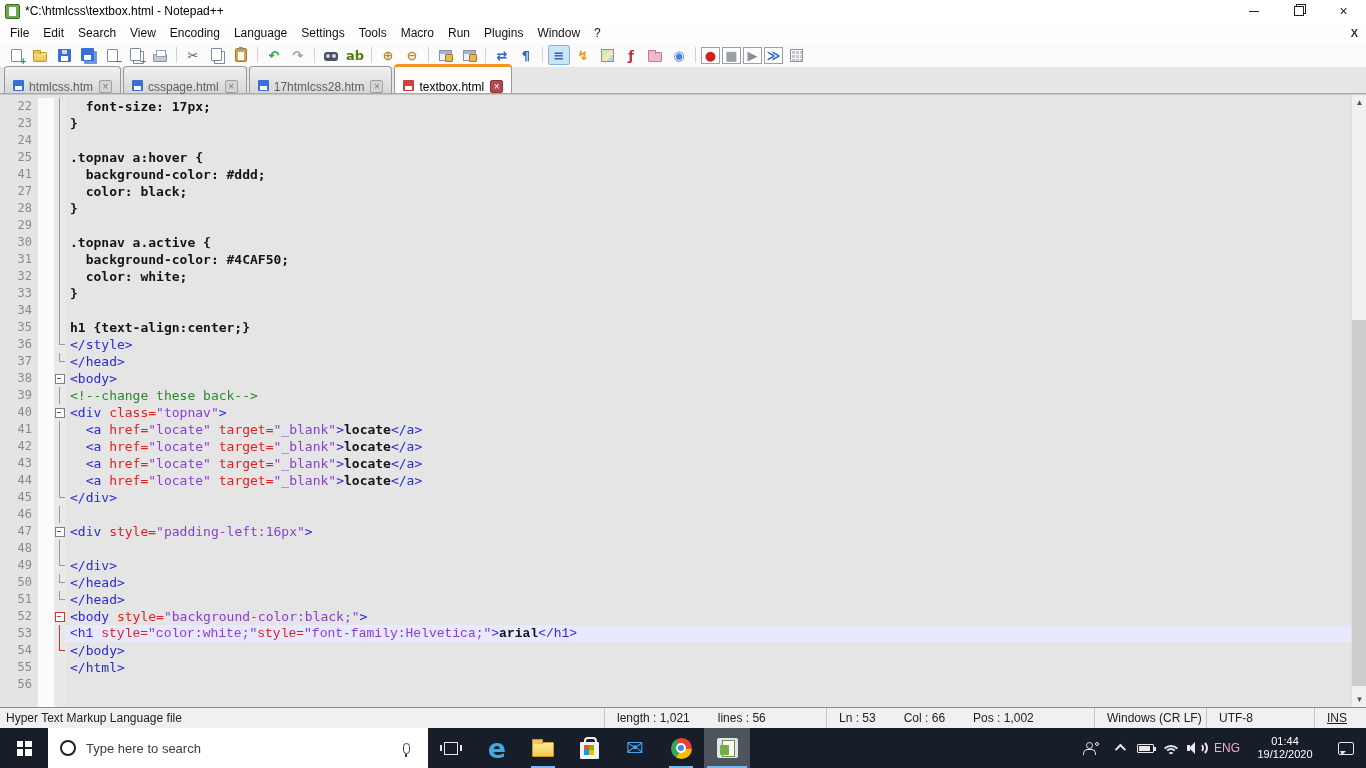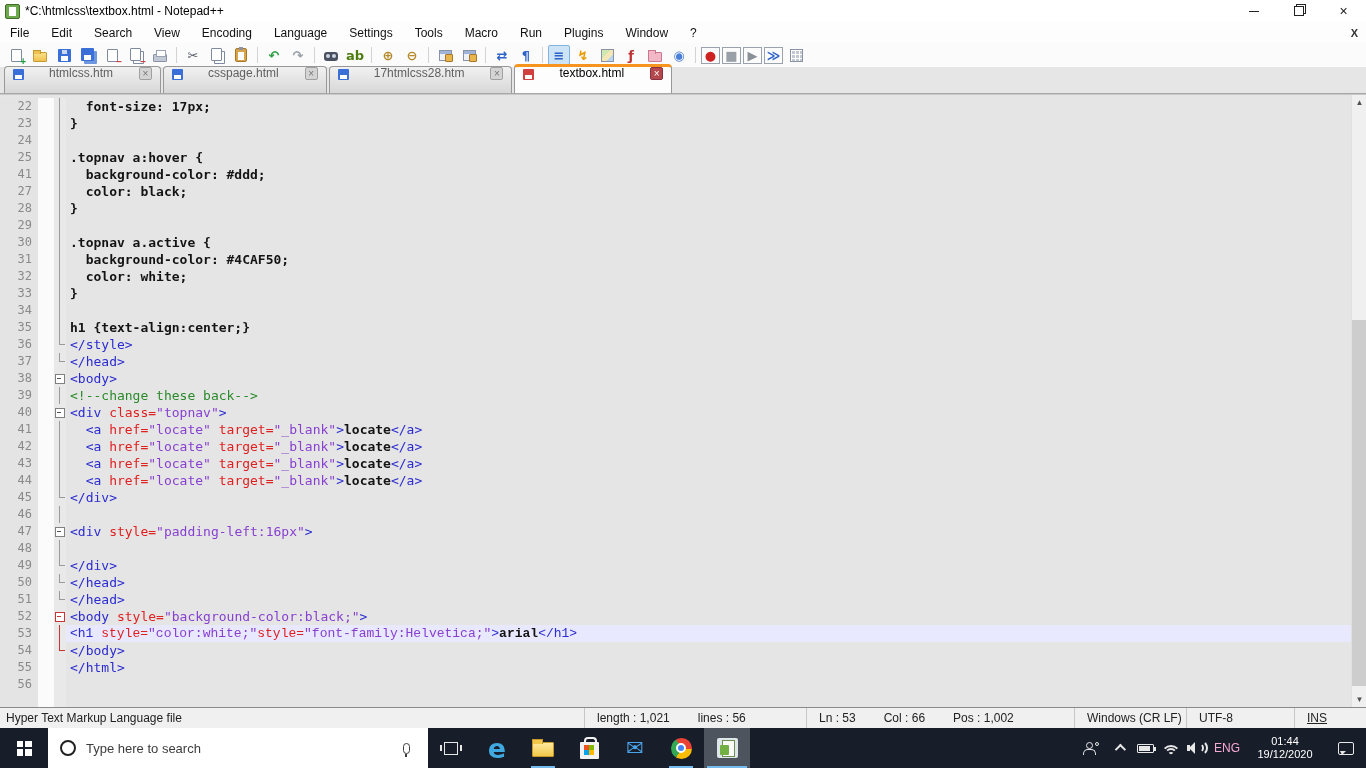--- a/index.html
+++ b/index.html
@@ -52,22 +52,22 @@
   .k-map { width:13px; height:13px; border:1px solid #8a93a5; background:linear-gradient(135deg,#cfe8b0 0 40%,#f5e6b8 40% 70%,#b8d4f0 70%); }
   .k-folder { width:14px; height:10px; background:linear-gradient(#fbe08a,#eec24e); border:1px solid #c49a30; border-radius:1px; margin-top:3px; }
   .k-folder::before { content:""; position:absolute; left:-1px; top:-3px; width:6px; height:3px; background:#eec24e; border:1px solid #c49a30; border-bottom:none; }
   .k-folderpink { width:14px; height:10px; background:#f2b8c6; border:1px solid #c87890; border-radius:1px; margin-top:3px; }
   .k-folderpink::before { content:""; position:absolute; left:-1px; top:-3px; width:6px; height:3px; background:#f2b8c6; border:1px solid #c87890; border-bottom:none; }
   .k-grid { width:13px; height:13px; background:#c3c9d4; border:1px solid #8a93a5;
     background-image:linear-gradient(#fff 1px,transparent 1px),linear-gradient(90deg,#fff 1px,transparent 1px); background-size:4px 4px; }
 
   
   .tabbar { height:27px; display:flex; align-items:flex-end; background:#e6e6e6; border-bottom:1px solid #a8a8a8; padding-left:4px; flex:0 0 auto; }
-  .tab { height:22px; display:flex; align-items:flex-end; padding:13px 8px; margin-right:2px; font-size:12px; color:#5f5f5f;
-         background:linear-gradient(#f1f1f1,#d7d7d7); border:1px solid #989898; border-bottom:none; border-radius:4px 4px 0 0;gap:20px; }
+  .tab { height:22px; display:flex; align-items:flex-start; padding:13px 8px; margin-right:2px; font-size:12px; color:#5f5f5f;
+         background:linear-gradient(#f1f1f1,#d7d7d7); border:1px solid #989898; border-bottom:none; border-radius:4px 4px 0 0; }
   .tab.active { height:26px; background:#fdfdfd; color:#000; border-top:3px solid #f7941d; position:relative; z-index:2; }
   .tab-floppy { width:11px; height:11px; background:#3a6fd8; border-radius:1px; position:relative; margin-right:5px; flex:0 0 auto; }
   .tab-floppy::before { content:""; position:absolute; left:2px; bottom:1px; width:7px; height:4px; background:#fff; }
   .tab-floppy.mod { background:#d23f3f; }
   .tab-close { width:13px; height:13px; line-height:11px; text-align:center; font-size:10px; color:#777; background:#d4d4d4;
                border:1px solid #a0a0a0; border-radius:2px; margin-left:6px; }
   .tab.active .tab-close { background:#b5484d; border-color:#8a3040; color:#fff; }
 
   
   .editor { flex:1; display:flex; min-height:0; border-top:1px solid #c8c8c8; }
@@ -99,21 +99,21 @@
   .vscroll { width:15px; background:#f0f0f0; border-left:1px solid #e0e0e0; position:relative; flex:0 0 auto; }
   .varrow { position:absolute; left:0; width:15px; height:15px; display:flex; align-items:center; justify-content:center; font-size:8px; color:#505050; }
   .varrow.up { top:0; } .varrow.down { bottom:0; }
   .vthumb { position:absolute; left:0; width:15px; top:225px; height:366px; background:#cdcdcd; }
 
   
   .statusbar { height:21px; background:#f0f0f0; border-top:1px solid #8a8a8a; display:flex; align-items:center; font-size:12px; color:#222; flex:0 0 auto; }
   .seg { height:100%; display:flex; align-items:center; border-left:1px solid #c6c6c6; padding-left:12px; flex:0 0 auto; }
   .seg.first { border-left:none; flex:1; padding-left:6px; }
   .seg .sub { margin-right:28px; white-space:nowrap; }
-  .seg-len { width:222px; } .seg-pos { width:268px; } .seg-eol { width:112px; } .seg-enc { width:108px; } .seg-ins { width:72px;text-decoration:underline; }
+  .seg-len { width:222px; } .seg-pos { width:268px; } .seg-eol { width:112px; } .seg-enc { width:108px; } .seg-ins { width:52px;text-decoration:underline; }
 
   
   .taskbar { height:40px; background:#171d29; display:flex; align-items:stretch; flex:0 0 auto; }
   .tb-slot { width:46px; display:flex; align-items:center; justify-content:center; position:relative; }
   .tb-slot.start { width:48px; }
   .startlogo { width:15px; height:15px;
     background:linear-gradient(#171d29,#171d29) center/2px 100% no-repeat,
                linear-gradient(#171d29,#171d29) center/100% 2px no-repeat, #fff; }
   .searchbox { width:380px; background:#fff; display:flex; align-items:center; }
   .cortana-ring { width:16px; height:16px; border:2px solid #222; border-radius:50%; margin:0 10px 0 12px; flex:0 0 auto; }
@@ -176,21 +176,21 @@
   <div class="titlebar">
     <span class="title-icon"></span>
     <span class="title-text">*C:\htmlcss\textbox.html - Notepad++</span>
     <span class="title-spacer"></span>
     <span class="wbtn min"></span>
     <span class="wbtn restore"></span>
     <span class="wbtn close">×</span>
   </div>
 
   <div class="menubar">
-    <span id="menubar-items" style="display:flex;gap:8px;">
+    <span id="menubar-items" style="display:flex;">
         <span class="menu-item">File</span>
         <span class="menu-item">Edit</span>
         <span class="menu-item">Search</span>
         <span class="menu-item">View</span>
         <span class="menu-item">Encoding</span>
         <span class="menu-item">Language</span>
         <span class="menu-item">Settings</span>
         <span class="menu-item">Tools</span>
         <span class="menu-item">Macro</span>
         <span class="menu-item">Run</span>

